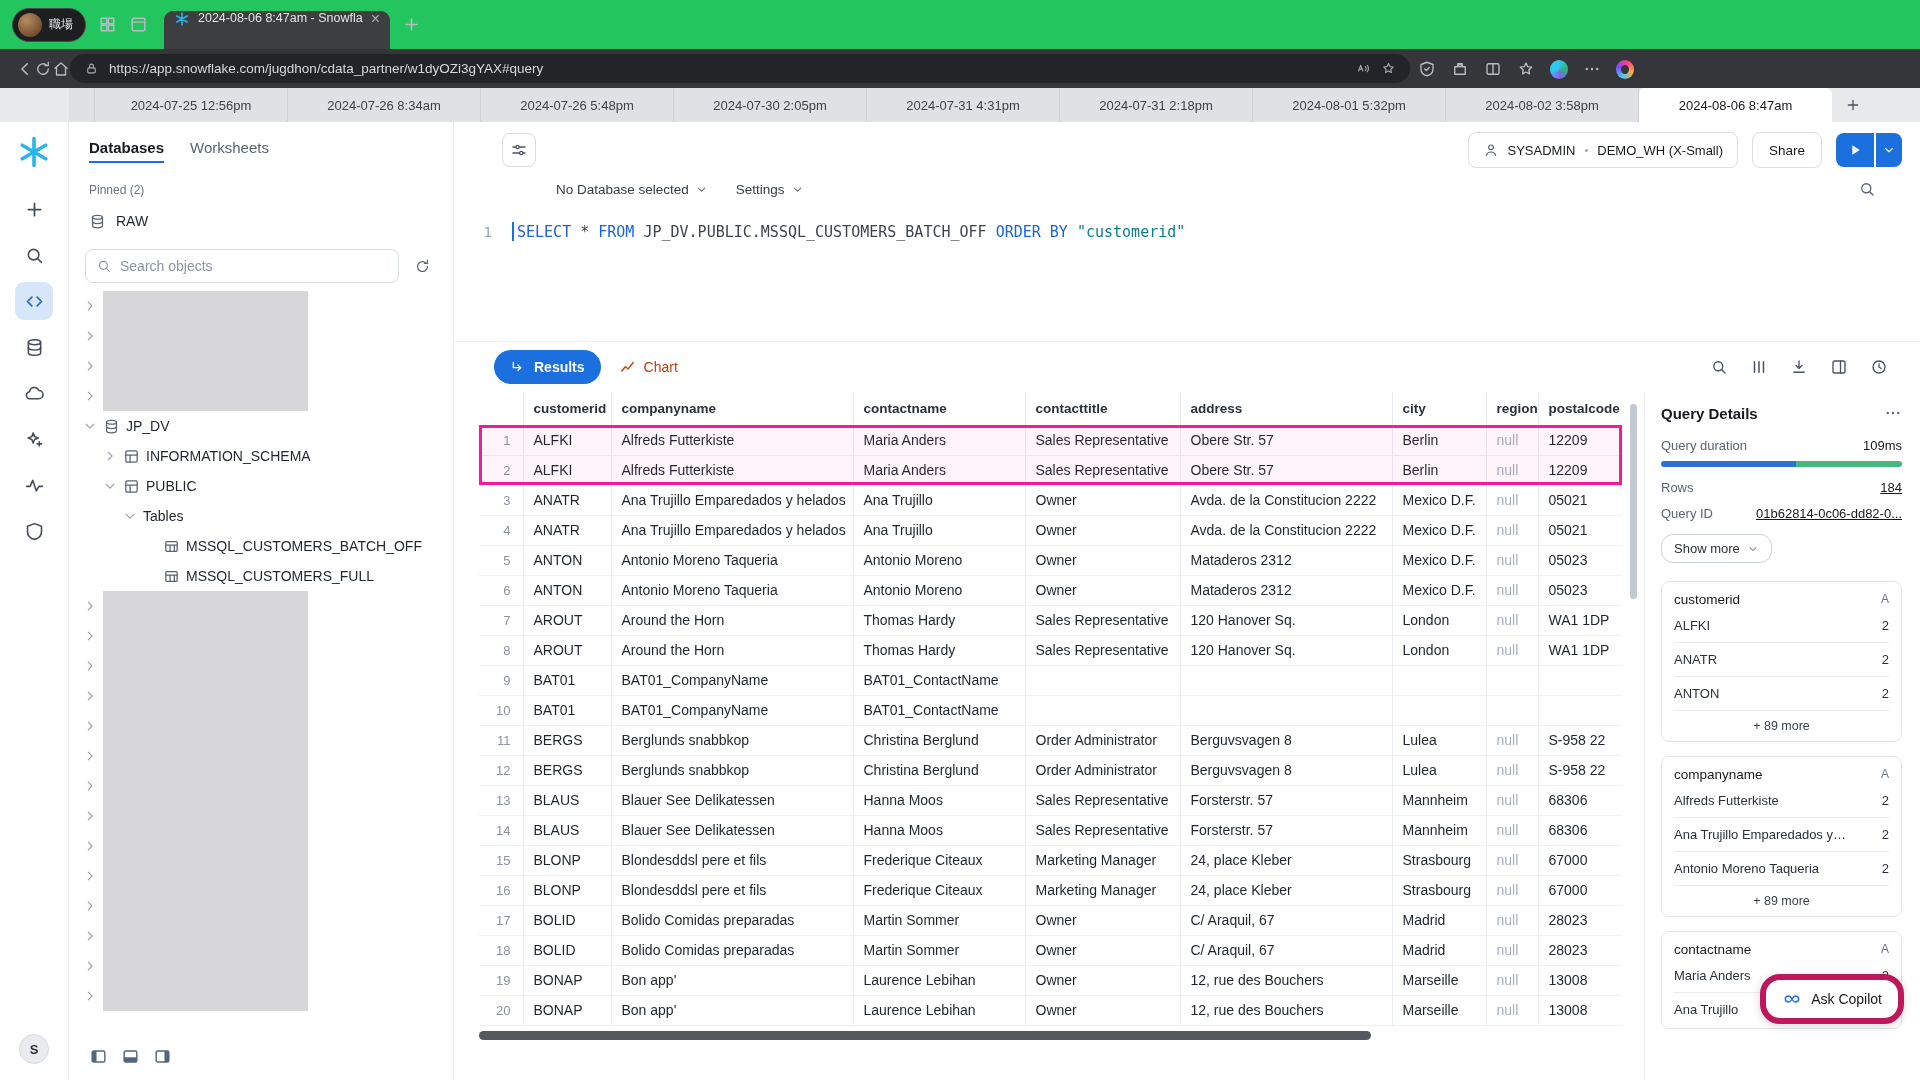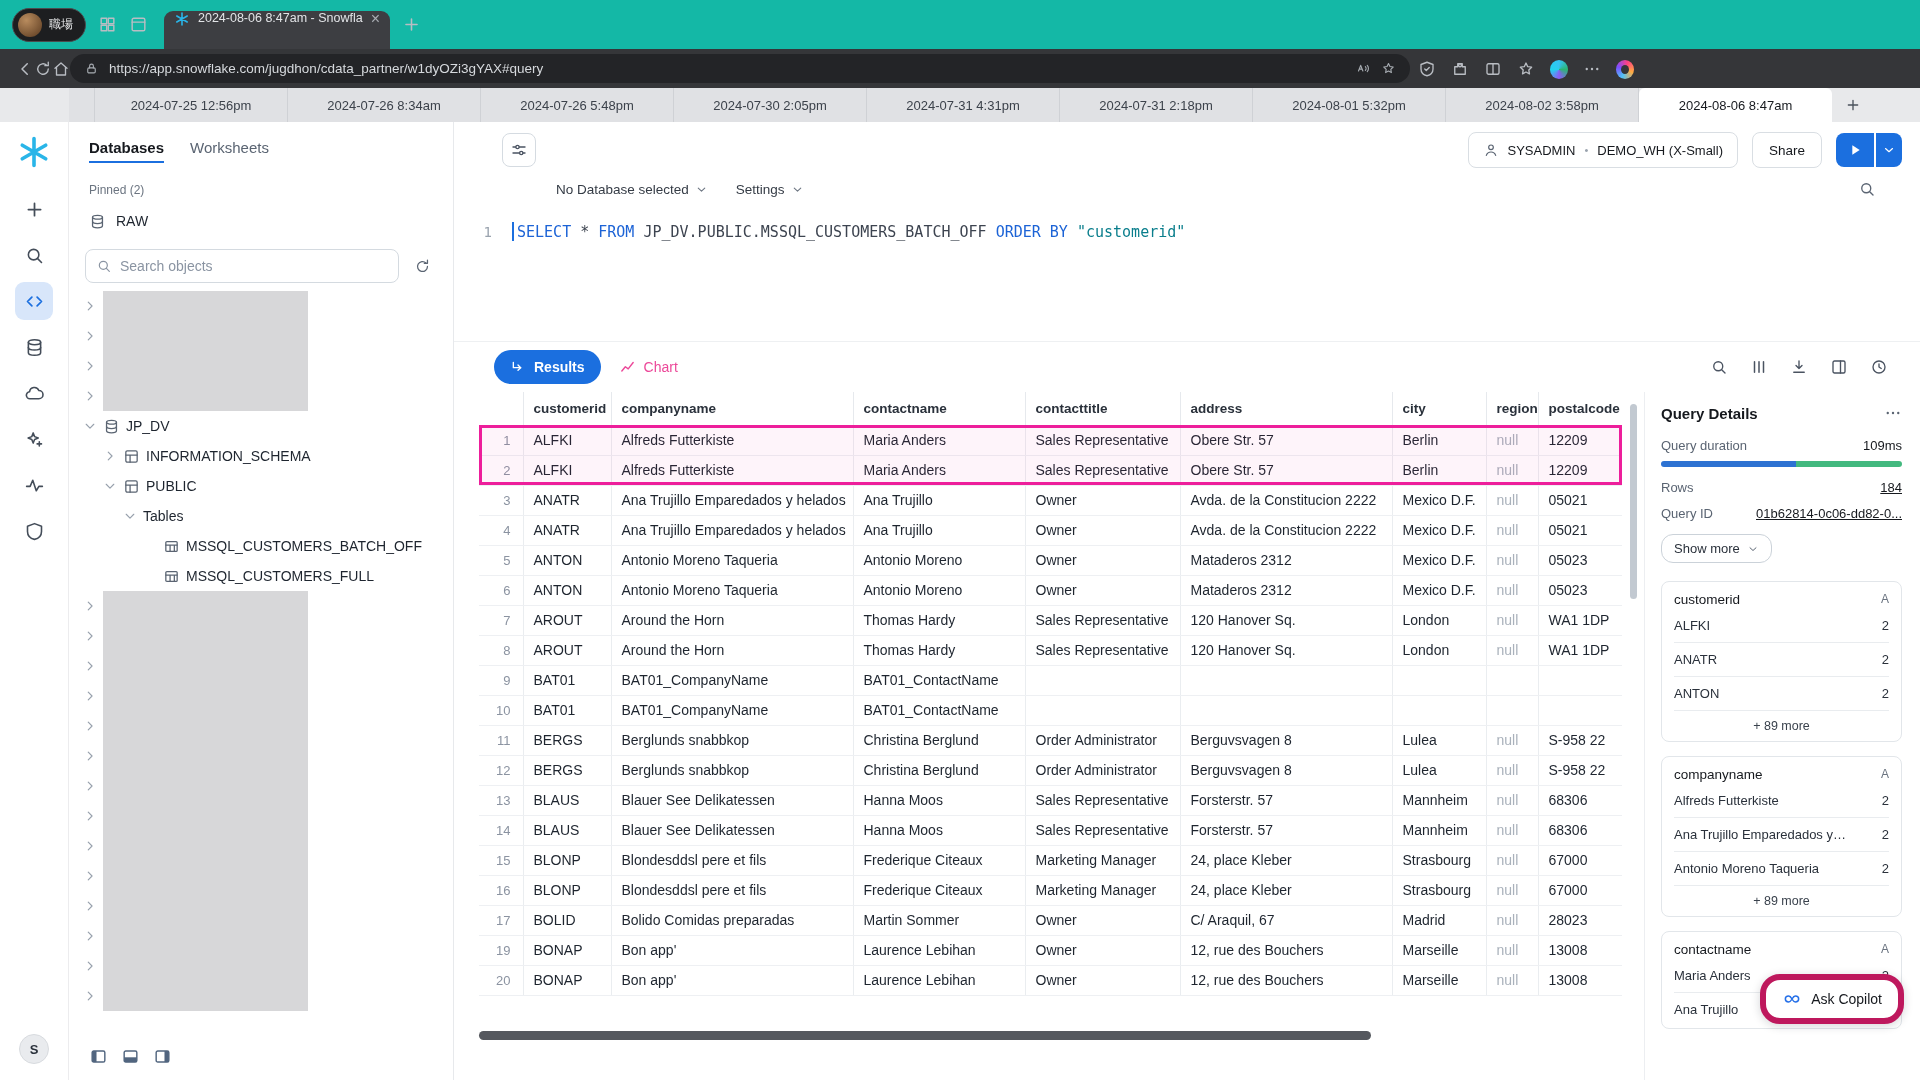--- a/index.html
+++ b/index.html
@@ -4,21 +4,21 @@
 <style>
 *{margin:0;padding:0;box-sizing:border-box}
 html,body{width:1920px;height:1080px;overflow:hidden}
 body{font-family:"Liberation Sans","DejaVu Sans",sans-serif;background:#fff;color:#1e252f;position:relative}
 button{font-family:inherit;background:none;border:none;cursor:pointer}
 input{font-family:inherit;border:none;outline:none;background:transparent}
 .spacer{flex:1}
 .ic{display:inline-flex;align-items:center;justify-content:center;width:18px;height:18px;flex:none}
 .ic svg{width:100%;height:100%}
 
-.browser{background:#14b8a6}
+.browser{background:#22c55e}
 .tabstrip{height:49px;display:flex;align-items:center;padding:0 12px;gap:12px}
 .profile-chip{display:flex;align-items:center;gap:7px;background:#1d1e20;border:1px solid #4a4b4e;border-radius:17px;padding:4px 12px 4px 5px}
 .avatar{width:24px;height:24px;border-radius:50%;background:radial-gradient(circle at 35% 30%,#b98c5e,#59391f)}
 .profile-label{color:#e8e9ea;font-size:12px}
 .bicon{color:#b9bdc3;display:inline-flex;width:19px;height:19px;flex:none}
 .bicon svg{width:100%;height:100%}
 .btab{align-self:flex-end;width:226px;height:38px;background:#3d3e42;border-radius:9px 9px 0 0;display:flex;align-items:flex-start;gap:8px;padding:0 10px;margin-left:4px}
 .btab .favicon{width:16px;height:16px;color:#29b5e8;display:inline-flex}
 .btab-title{flex:1;font-size:12.5px;color:#e2e4e7;white-space:nowrap;overflow:hidden}
 .btab-close{color:#a9adb3;font-size:16px;line-height:1}
@@ -97,21 +97,21 @@
 .gutter{width:58px;text-align:right;padding-right:20px;color:#9aa3ae;font-size:14px}
 .caret-bar{width:2px;height:19px;background:#1b6fdf;margin-right:3px;flex:none}
 .tok-keyword{color:#1c63d6}
 .tok-plain{color:#3d4450}
 .tok-string{color:#0a7e8c}
 
 .results{flex:1;display:flex;flex-direction:column;min-height:0}
 .results-toolbar{height:50px;display:flex;align-items:center;padding:0 26px 0 40px;gap:18px}
 .res-pill{display:flex;align-items:center;gap:8px;height:34px;padding:0 16px;border-radius:17px;background:#1b6fdf;color:#fff;font-size:14px;font-weight:bold}
 .res-pill .ic{width:16px;height:16px}
-.chart-btn{display:flex;align-items:center;gap:8px;font-size:14px;color:#ec4899}
+.chart-btn{display:flex;align-items:center;gap:8px;font-size:14px;color:#c2410c}
 .chart-btn .ic{width:17px;height:17px}
 .rt-icons{display:flex;align-items:center;gap:10px}
 .rt-icons .icon-btn{width:30px;height:30px}
 .results-body{flex:1;display:flex;min-height:0}
 .table-zone{flex:1;position:relative;padding-left:25px;min-width:0;overflow:hidden}
 table.grid{border-collapse:collapse;table-layout:fixed;width:1143px}
 .grid th{height:33px;font-size:13.5px;font-weight:bold;color:#2a313b;text-align:left;padding:0 10px;border-bottom:1px solid #d9dee3;border-left:1px solid #e6e9ed;white-space:nowrap;overflow:hidden}
 .grid th:first-child,.grid td:first-child{border-left:none}
 .grid td{height:30px;font-size:14px;color:#1e252f;padding:0 10px;border-bottom:1px solid #eef0f3;border-left:1px solid #eaedf0;white-space:nowrap;overflow:hidden}
 .grid td.rownum{color:#8b93a1;font-size:13px;text-align:right;padding-right:12px}
@@ -978,20 +978,31 @@
                   <td>Blondesddsl pere et fils</td>
                   <td>Frederique Citeaux</td>
                   <td>Marketing Manager</td>
                   <td>24, place Kleber</td>
                   <td>Strasbourg</td>
                   <td class="nullv">null</td>
                   <td>67000</td>
                 </tr>
                 <tr>
                   <td class="rownum">17</td>
+                  <td>BOLID</td>
+                  <td>Bolido Comidas preparadas</td>
+                  <td>Martin Sommer</td>
+                  <td>Owner</td>
+                  <td>C/ Araquil, 67</td>
+                  <td>Madrid</td>
+                  <td class="nullv">null</td>
+                  <td>28023</td>
+                </tr>
+                <tr>
+                  <td class="rownum">18</td>
                   <td>BOLID</td>
                   <td>Bolido Comidas preparadas</td>
                   <td>Martin Sommer</td>
                   <td>Owner</td>
                   <td>C/ Araquil, 67</td>
                   <td>Madrid</td>
                   <td class="nullv">null</td>
                   <td>28023</td>
                 </tr>
                 <tr>

